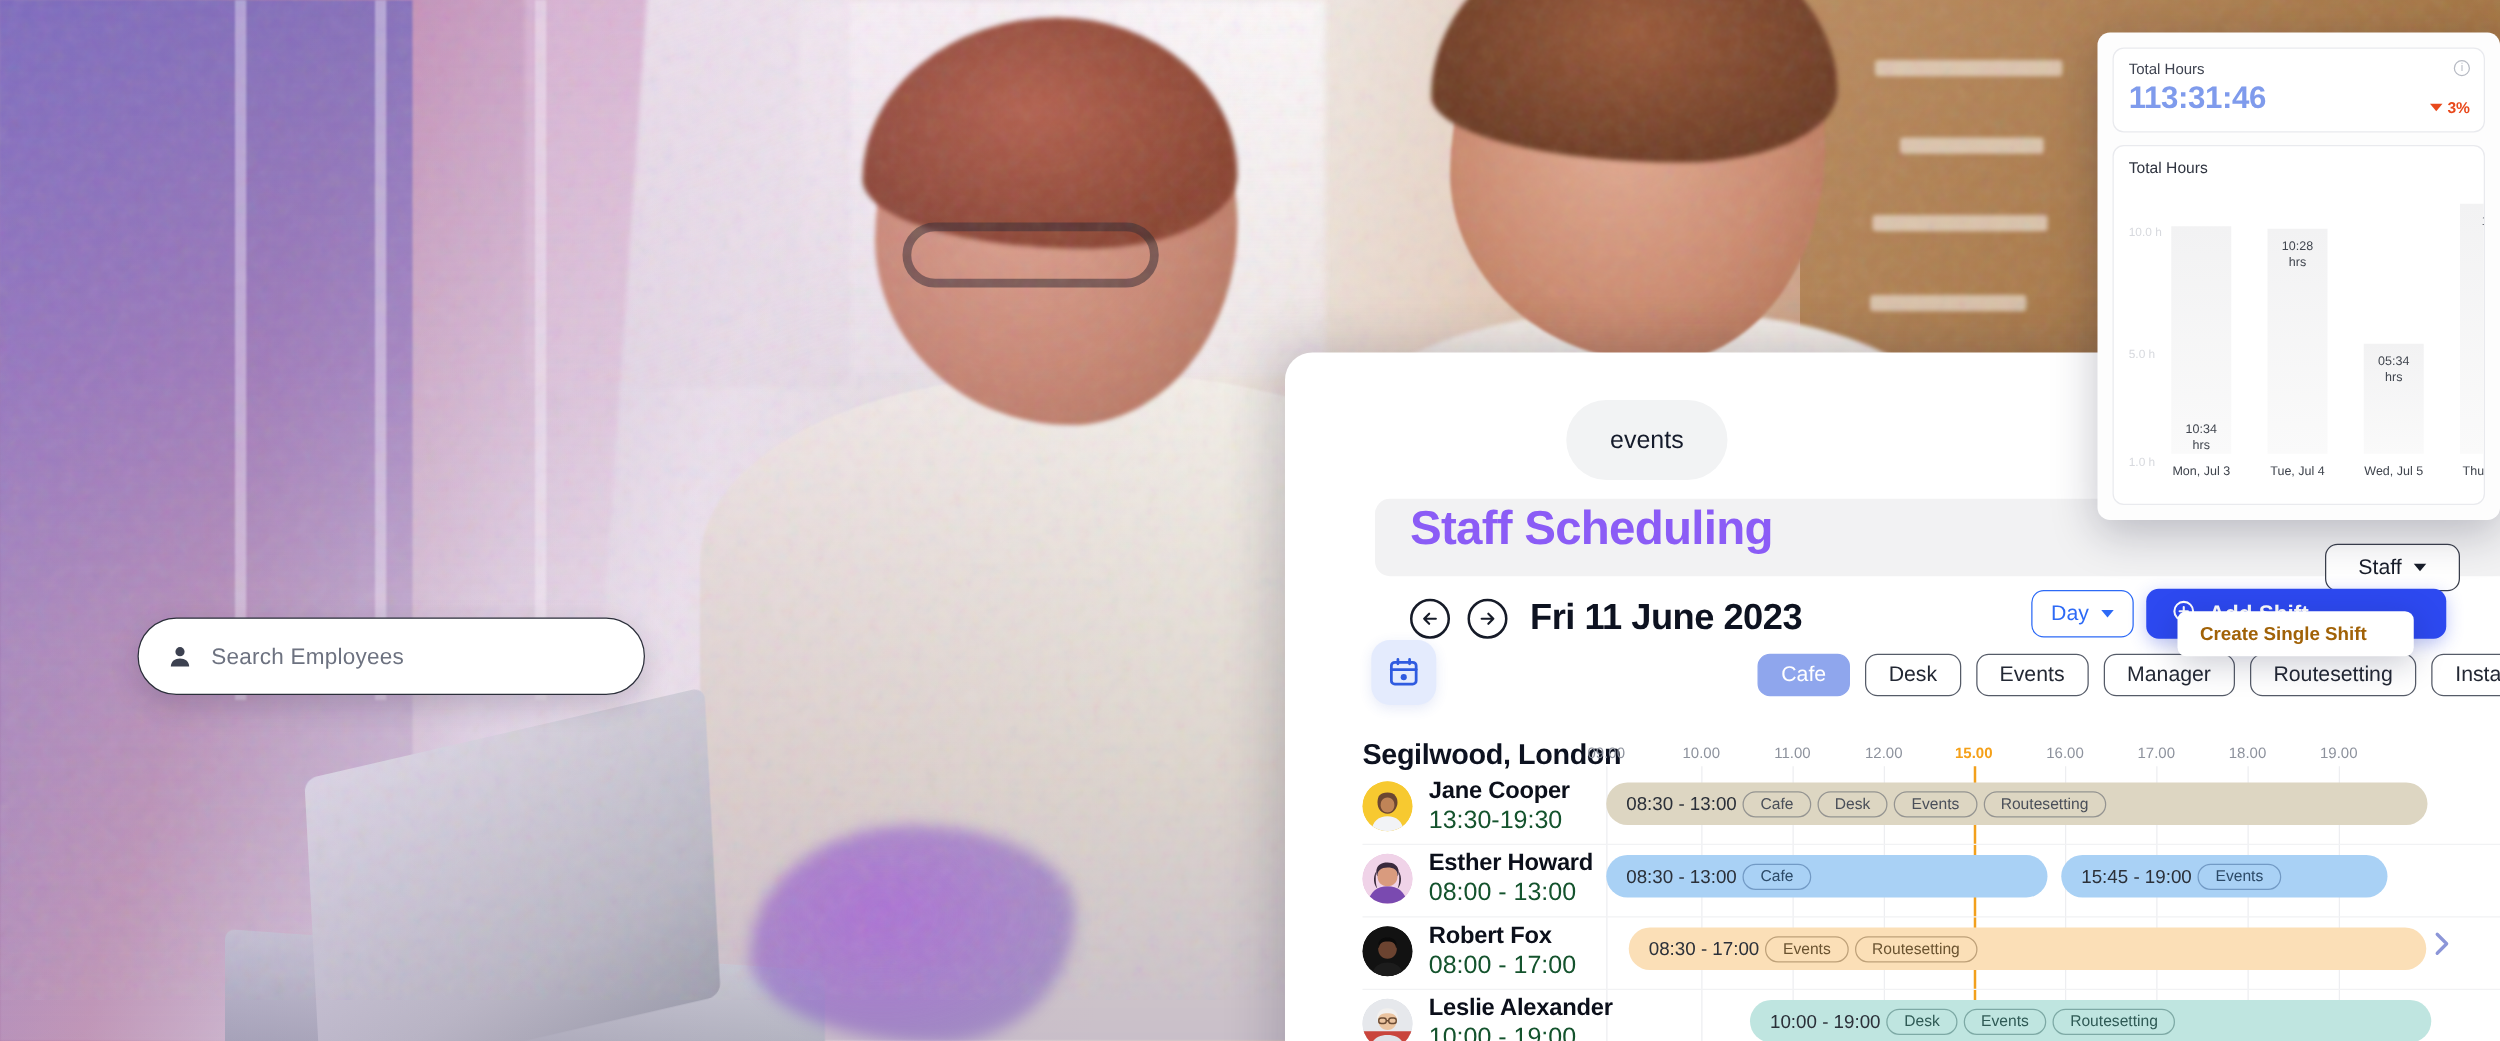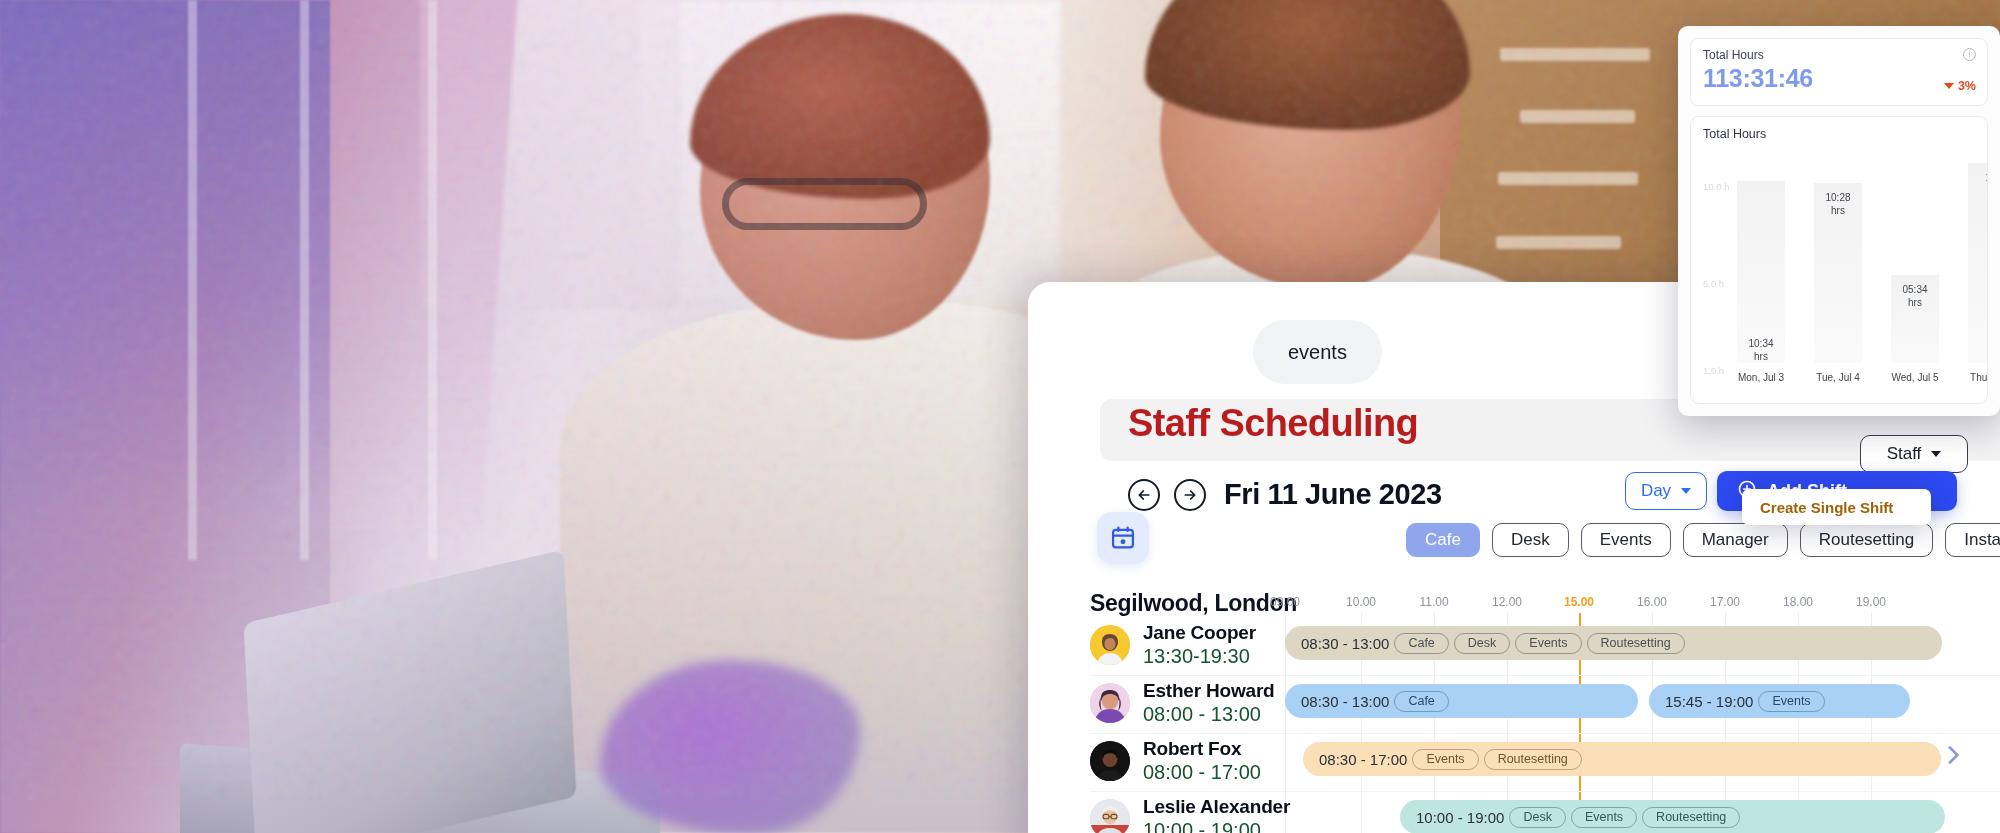--- a/index.html
+++ b/index.html
@@ -173,21 +173,21 @@
   .tab.active { background: #92a8ee; color: #ffffff; font-weight: 500; }
 
   
   .title-strip {
     position: absolute; left: 72px; top: 117px;
     width: 968px; height: 62px;
     background: #f2f2f3; border-radius: 12px 0 0 12px;
   }
   .page-title {
     position: absolute; left: 100px; top: 120px;
-    font-size: 38px; font-weight: 700; color: #b91c1c;
+    font-size: 38px; font-weight: 700; color: #8b5cf6;
     letter-spacing: -.6px;
   }
 
   
   .date-row { position: absolute; left: 100px; top: 196px; display: flex; align-items: center; gap: 14px; }
   .nav-circle {
     width: 32px; height: 32px; border-radius: 50%;
     border: 2px solid #161b28; display: flex; align-items: center; justify-content: center;
     color: #161b28;
   }
@@ -375,20 +375,29 @@
     <div class="purple-hand"></div>
     <div class="bg-tint"></div>
     <svg class="bg-grain" viewBox="0 0 200 80" preserveAspectRatio="none" aria-hidden="true">
       <filter id="gr">
           <feTurbulence type="fractalNoise" baseFrequency="0.9" numOctaves="3"></feTurbulence>
         </filter>
       <rect width="200" height="80" filter="url(#gr)"></rect>
     </svg>
   </div>
 
+  <div class="search-box">
+    <span class="ico">
+      <svg width="22" height="22" viewBox="0 0 24 24" fill="currentColor">
+        <circle cx="12" cy="8" r="4"></circle>
+        <path d="M4 21c0-4.4 3.6-7 8-7s8 2.6 8 7z"></path>
+      </svg>
+    </span>
+    <span class="txt">Search Employees</span>
+  </div>
 
   <div class="app-card">
 
     <div class="tabs">
       <div class="tab">
         <span>events</span>
       </div>
     </div>
 
     <div class="title-strip"></div>

